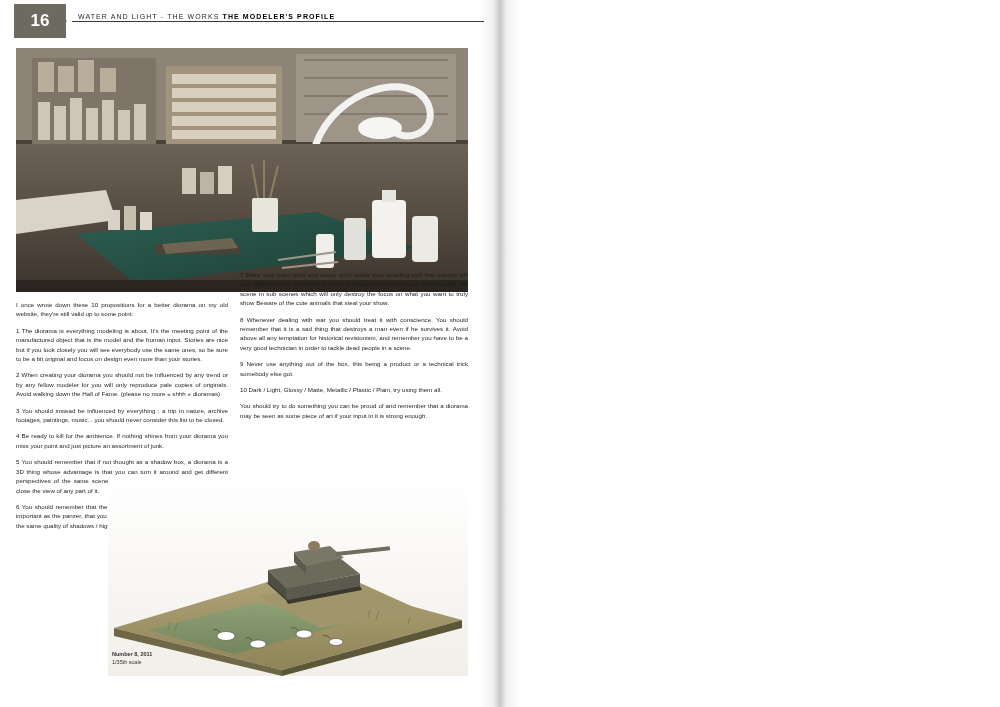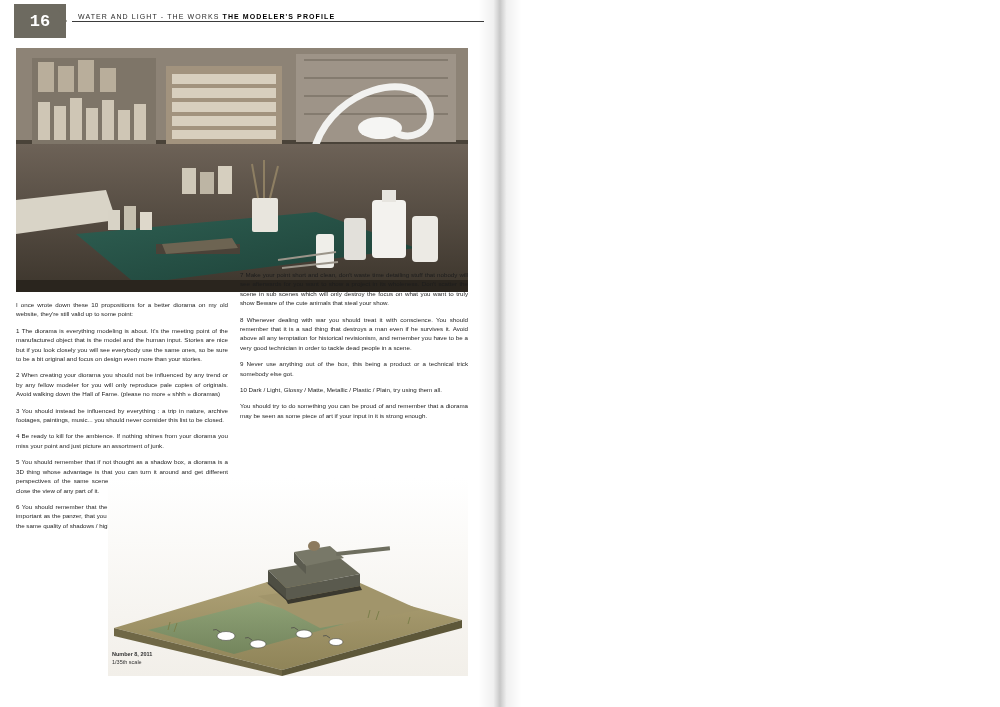--- a/index.html
+++ b/index.html
@@ -27,21 +27,21 @@
   .hdr{position:absolute;top:0;height:44px;}
   .hdr-left{left:0;width:500px;}
 
   .folio-box{
     position:absolute;top:4px;width:52px;height:34px;
     background:#6d6a60;color:#ffffff;
     font-size:17px;font-weight:bold;
     display:flex;align-items:center;justify-content:center;
     letter-spacing:0px;
   }
-  .folio-left{left:14px;font-family:Liberation Mono, monospace;}
+  .folio-left{left:14px;}
 
   .hdr-rule{
     position:absolute;top:21px;height:1px;background:#3b3b3b;
   }
   .hdr-rule-l{left:72px;width:412px;}
 
   .hdr-txt{
     position:absolute;top:13px;
     background:#ffffff;
     font-size:7px;letter-spacing:1.1px;color:#2a2a2a;

